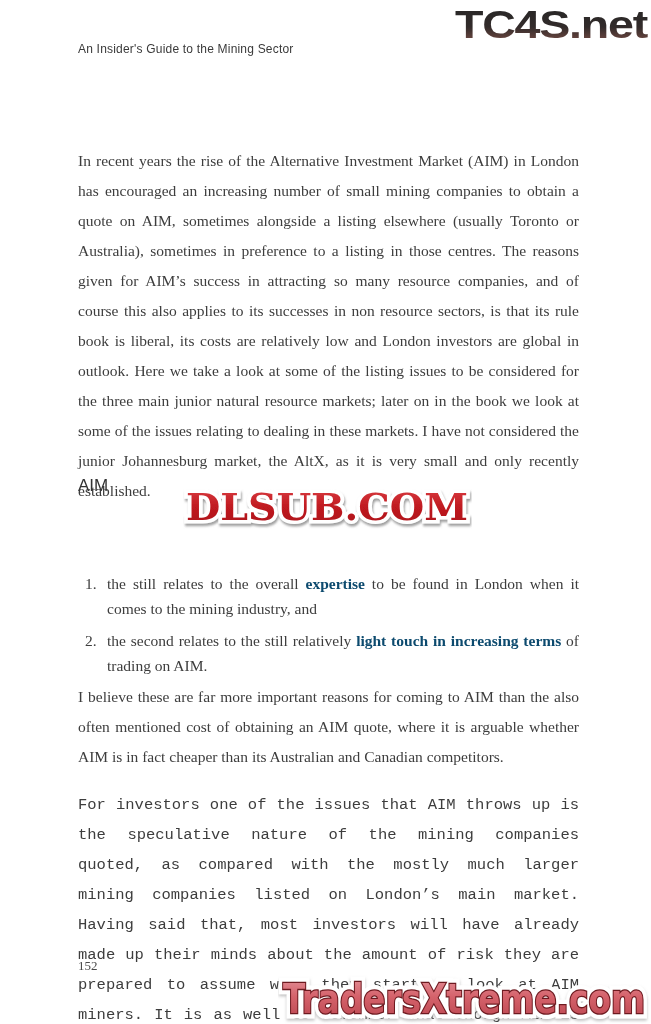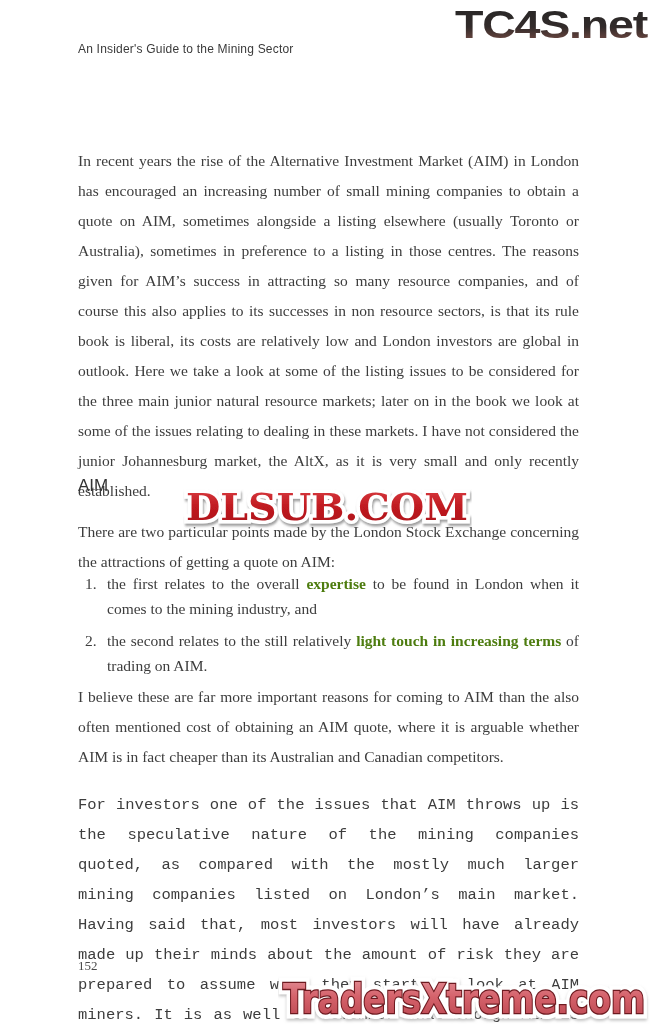--- a/index.html
+++ b/index.html
@@ -73,21 +73,21 @@
     margin-bottom: 8px;
   }
   .list-number {
     flex: none;
     width: 22px;
   }
   .list-text {
     flex: 1;
     text-align: justify;
   }
-  .list-text strong { font-weight: bold; color: #4d7c0f; }
+  .list-text strong { font-weight: bold; color: #0c4a6e; }
   .page-number {
     position: absolute;
     left: 78px;
     top: 958px;
     font-family: Liberation Serif, serif;
     font-size: 13px;
     color: #4a4a4a;
   }
   
   .wm-top {
@@ -122,40 +122,39 @@
       </linearGradient>
     </defs>
     <text x="196" y="35" text-anchor="end" font-family="'Liberation Sans', sans-serif" font-weight="bold" font-size="38" letter-spacing="-1" textLength="192" lengthAdjust="spacingAndGlyphs" fill="url(#tc4sGrad)">TC4S.net</text>
   </svg>
 
 
   <p class="textblock" id="para-intro" style="margin:0;">In recent years the rise of the Alternative Investment Market (AIM) in London has encouraged an increasing number of small mining companies to obtain a quote on AIM, sometimes alongside a listing elsewhere (usually Toronto or Australia), sometimes in preference to a listing in those centres. The reasons given for AIM’s success in attracting so many resource companies, and of course this also applies to its successes in non resource sectors, is that its rule book is liberal, its costs are relatively low and London investors are global in outlook. Here we take a look at some of the listing issues to be considered for the three main junior natural resource markets; later on in the book we look at some of the issues relating to dealing in these markets. I have not considered the junior Johannesburg market, the AltX, as it is very small and only recently established.</p>
 
   <h2 class="section-heading" style="margin:0;">AIM</h2>
 
-  <p class="textblock" id="para-lse" style="margin:0;">There are two particular points made by the London Stock Exchange concerning the attractions of getting a quote on AIM:</p>
 
   <svg class="wm-middle" width="290" height="52" viewBox="0 0 290 52">
     <defs>
       <linearGradient id="dlsubGrad" x1="0" y1="0" x2="0" y2="1">
         <stop offset="0" stop-color="#dc4046"></stop>
         <stop offset="0.5" stop-color="#c01a20"></stop>
         <stop offset="1" stop-color="#a9141a"></stop>
       </linearGradient>
       <filter id="dlsubShadow" x="-20%" y="-20%" width="140%" height="160%">
         <feDropShadow dx="1" dy="2.5" stdDeviation="1.3" flood-color="#8d8d8d" flood-opacity="0.85"></feDropShadow>
       </filter>
     </defs>
     <text x="145" y="39" text-anchor="middle" font-family="'DejaVu Serif', serif" font-weight="bold" font-size="37" textLength="282" lengthAdjust="spacingAndGlyphs" paint-order="stroke" stroke="#ffffff" stroke-width="7" fill="url(#dlsubGrad)" filter="url(#dlsubShadow)">DLSUB.COM</text>
   </svg>
 
   <div class="numbered-list">
     <div class="list-item">
       <span class="list-number">1.</span>
-      <div class="list-text"><span>the first relates to the overall </span><strong>expertise</strong><span> to be found in London when it comes to the mining industry, and</span></div>
+      <div class="list-text"><span>the still relates to the overall </span><strong>expertise</strong><span> to be found in London when it comes to the mining industry, and</span></div>
     </div>
     <div class="list-item">
       <span class="list-number">2.</span>
       <div class="list-text"><span>the second relates to the still relatively </span><strong>light touch in increasing terms</strong><span> of trading on AIM.</span></div>
     </div>
   </div>
 
   <p class="textblock" id="para-believe" style="margin:0;">I believe these are far more important reasons for coming to AIM than the also often mentioned cost of obtaining an AIM quote, where it is arguable whether AIM is in fact cheaper than its Australian and Canadian competitors.</p>
 
   <p class="textblock" id="para-investors" style="margin:0;">For investors one of the issues that AIM throws up is the speculative nature of the mining companies quoted, as compared with the mostly much larger mining companies listed on London’s main market. Having said that, most investors will have already made up their minds about the amount of risk they are prepared to assume when they start to look at AIM miners. It is as well to remember that though AIM is well regulated it is still done with a</p>

